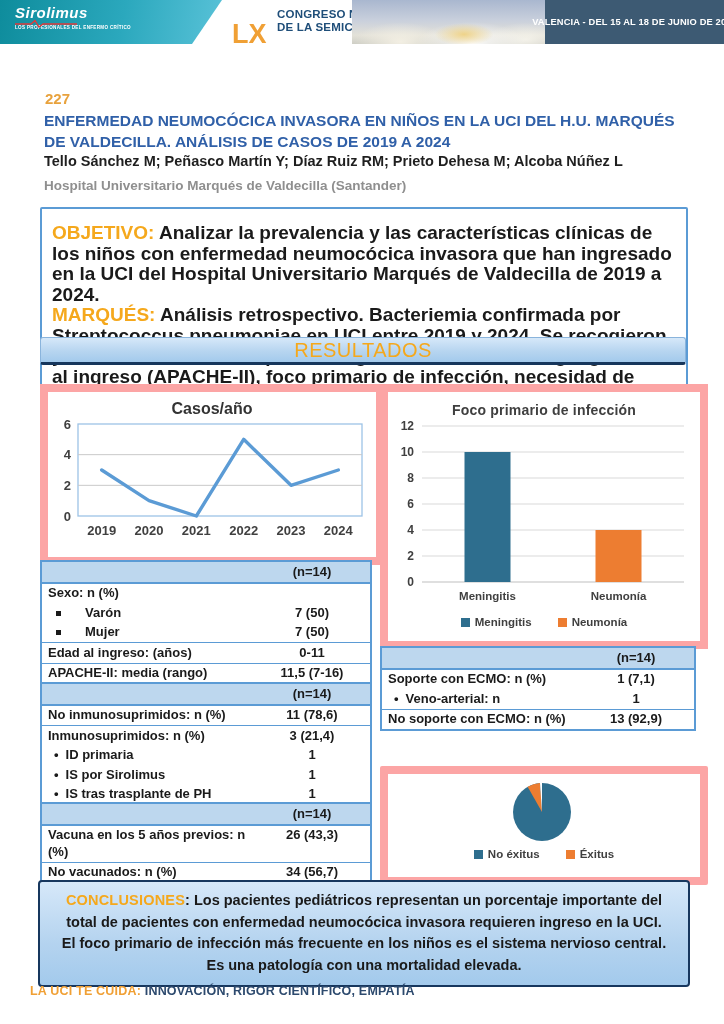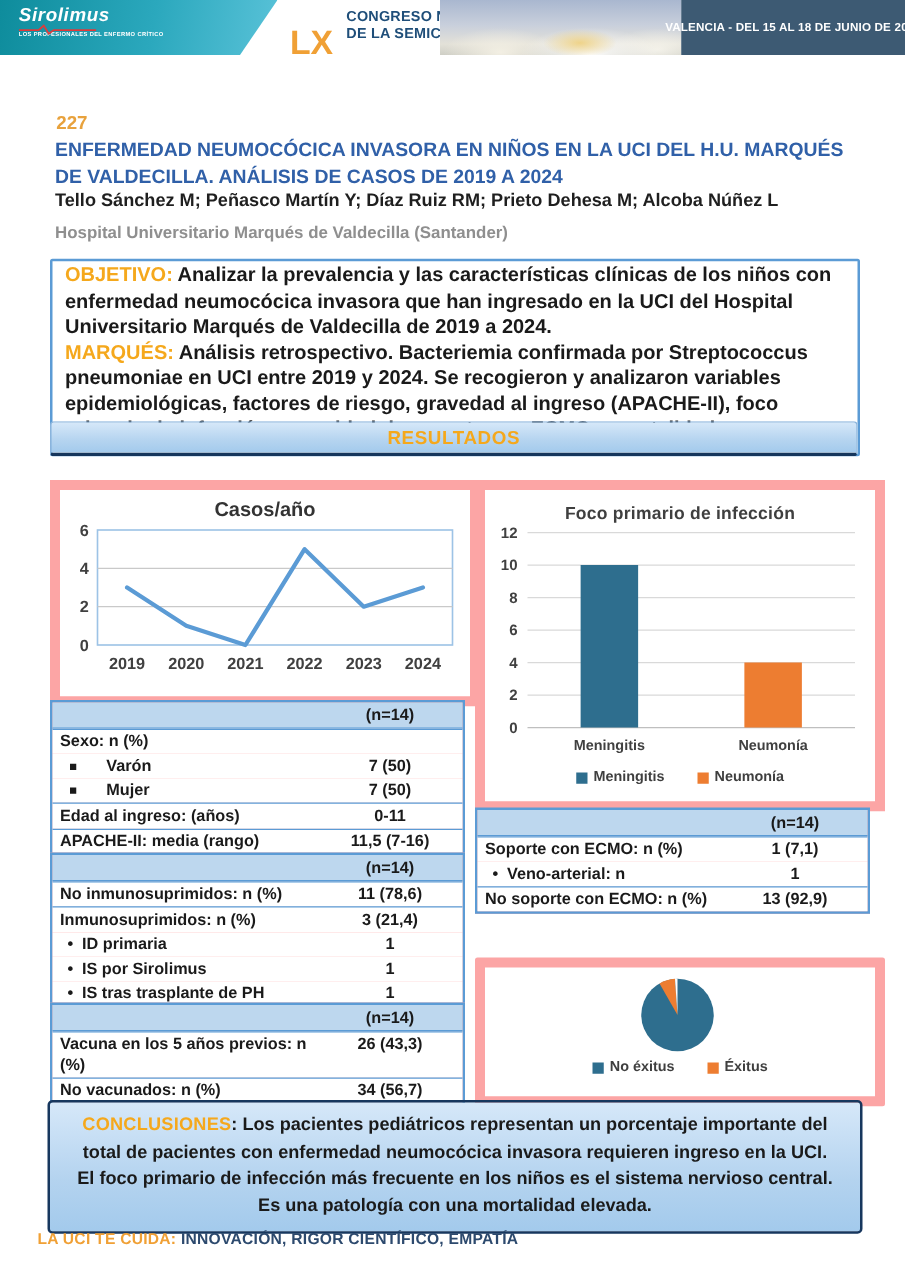--- a/index.html
+++ b/index.html
@@ -31,29 +31,29 @@
 
   
   .abs-number{position:absolute;left:45px;top:90px;font-size:15px;font-weight:bold;color:#E8A23D;text-align:right;}
   .abs-title{position:absolute;left:44px;top:110px;width:648px;font-size:15.5px;line-height:21px;
              font-weight:bold;color:#3060A8;}
   .abs-authors{position:absolute;left:44px;top:153px;width:648px;font-size:14.5px;font-weight:bold;color:#1f1f1f;}
   .abs-affil{position:absolute;left:44px;top:178px;width:648px;font-size:13.5px;font-weight:bold;color:#8f8f8f;}
 
   
   .intro-box{position:absolute;left:40px;top:207px;width:624px;border:2px solid #5B9BD5;border-radius:2px;
-             padding:2px 10px 8px 10px;font-size:16px;line-height:20.5px;font-weight:bold;color:#1a1a1a;}
+             padding:14px 10px 8px 10px;font-size:19px;line-height:20.5px;font-weight:bold;color:#1a1a1a;}
   .olabel{color:#F5A81C;}
 
   
   .banner{position:absolute;left:40px;top:337px;width:644px;height:24px;border-radius:3px;
           border:1px solid #8ab4dc;border-bottom:3px solid #16365c;
           background:linear-gradient(180deg,#d6e8f9 0%,#b7d5f0 55%,#a3caec 100%);
           display:flex;align-items:center;justify-content:center;}
-  .banner span{color:#F5A81C;font-weight:bold;font-size:15px;letter-spacing:.5px;}
+  .banner span{color:#F5A81C;font-weight:normal;font-size:20px;letter-spacing:.5px;}
 
   
   .chart-box{position:absolute;border:8px solid #fca5a5;background:#fff;}
   .box-line{left:40px;top:384px;width:328px;height:165px;}
   .box-bar{left:380px;top:384px;width:312px;height:249px;}
   .box-pie{left:380px;top:766px;width:312px;height:103px;border-radius:2px;}
   .chart-title{text-align:center;font-weight:bold;color:#333;}
   .box-line .chart-title{font-size:16px;margin-top:8px;}
   .box-bar .chart-title{font-size:14px;margin-top:10px;color:#3f3f3f;letter-spacing:.2px;}
   svg{display:block;}

